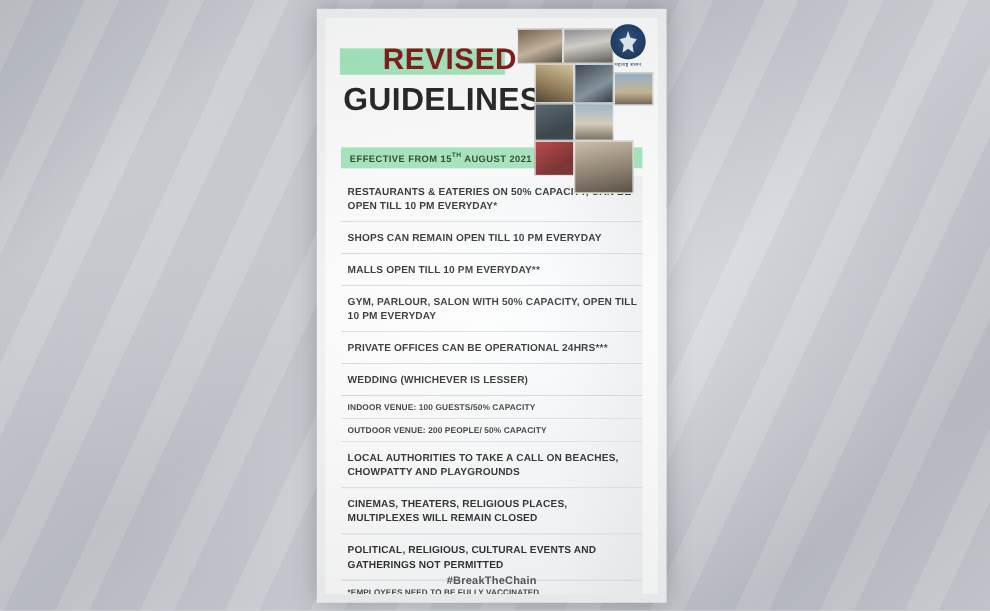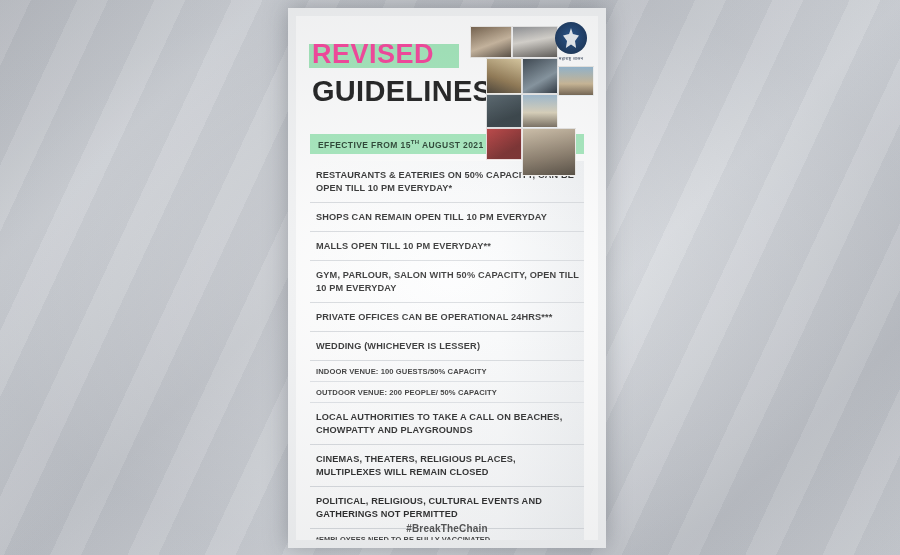--- a/index.html
+++ b/index.html
@@ -82,22 +82,23 @@
     height: 24px;
     background: #9fe7b8;
     z-index: 0;
   }
   .revised {
     position: relative;
     z-index: 1;
     font-size: 27px;
     font-weight: bold;
     letter-spacing: 0.5px;
-    color: #ec4899;
+    color: #7f1d1d;
     line-height: 32px;
+    margin-left: 36px;
   }
   .guidelines {
     margin-top: 4px;
     font-size: 29px;
     font-weight: bold;
     letter-spacing: 0.3px;
     color: #111111;
     line-height: 34px;
   }
 

